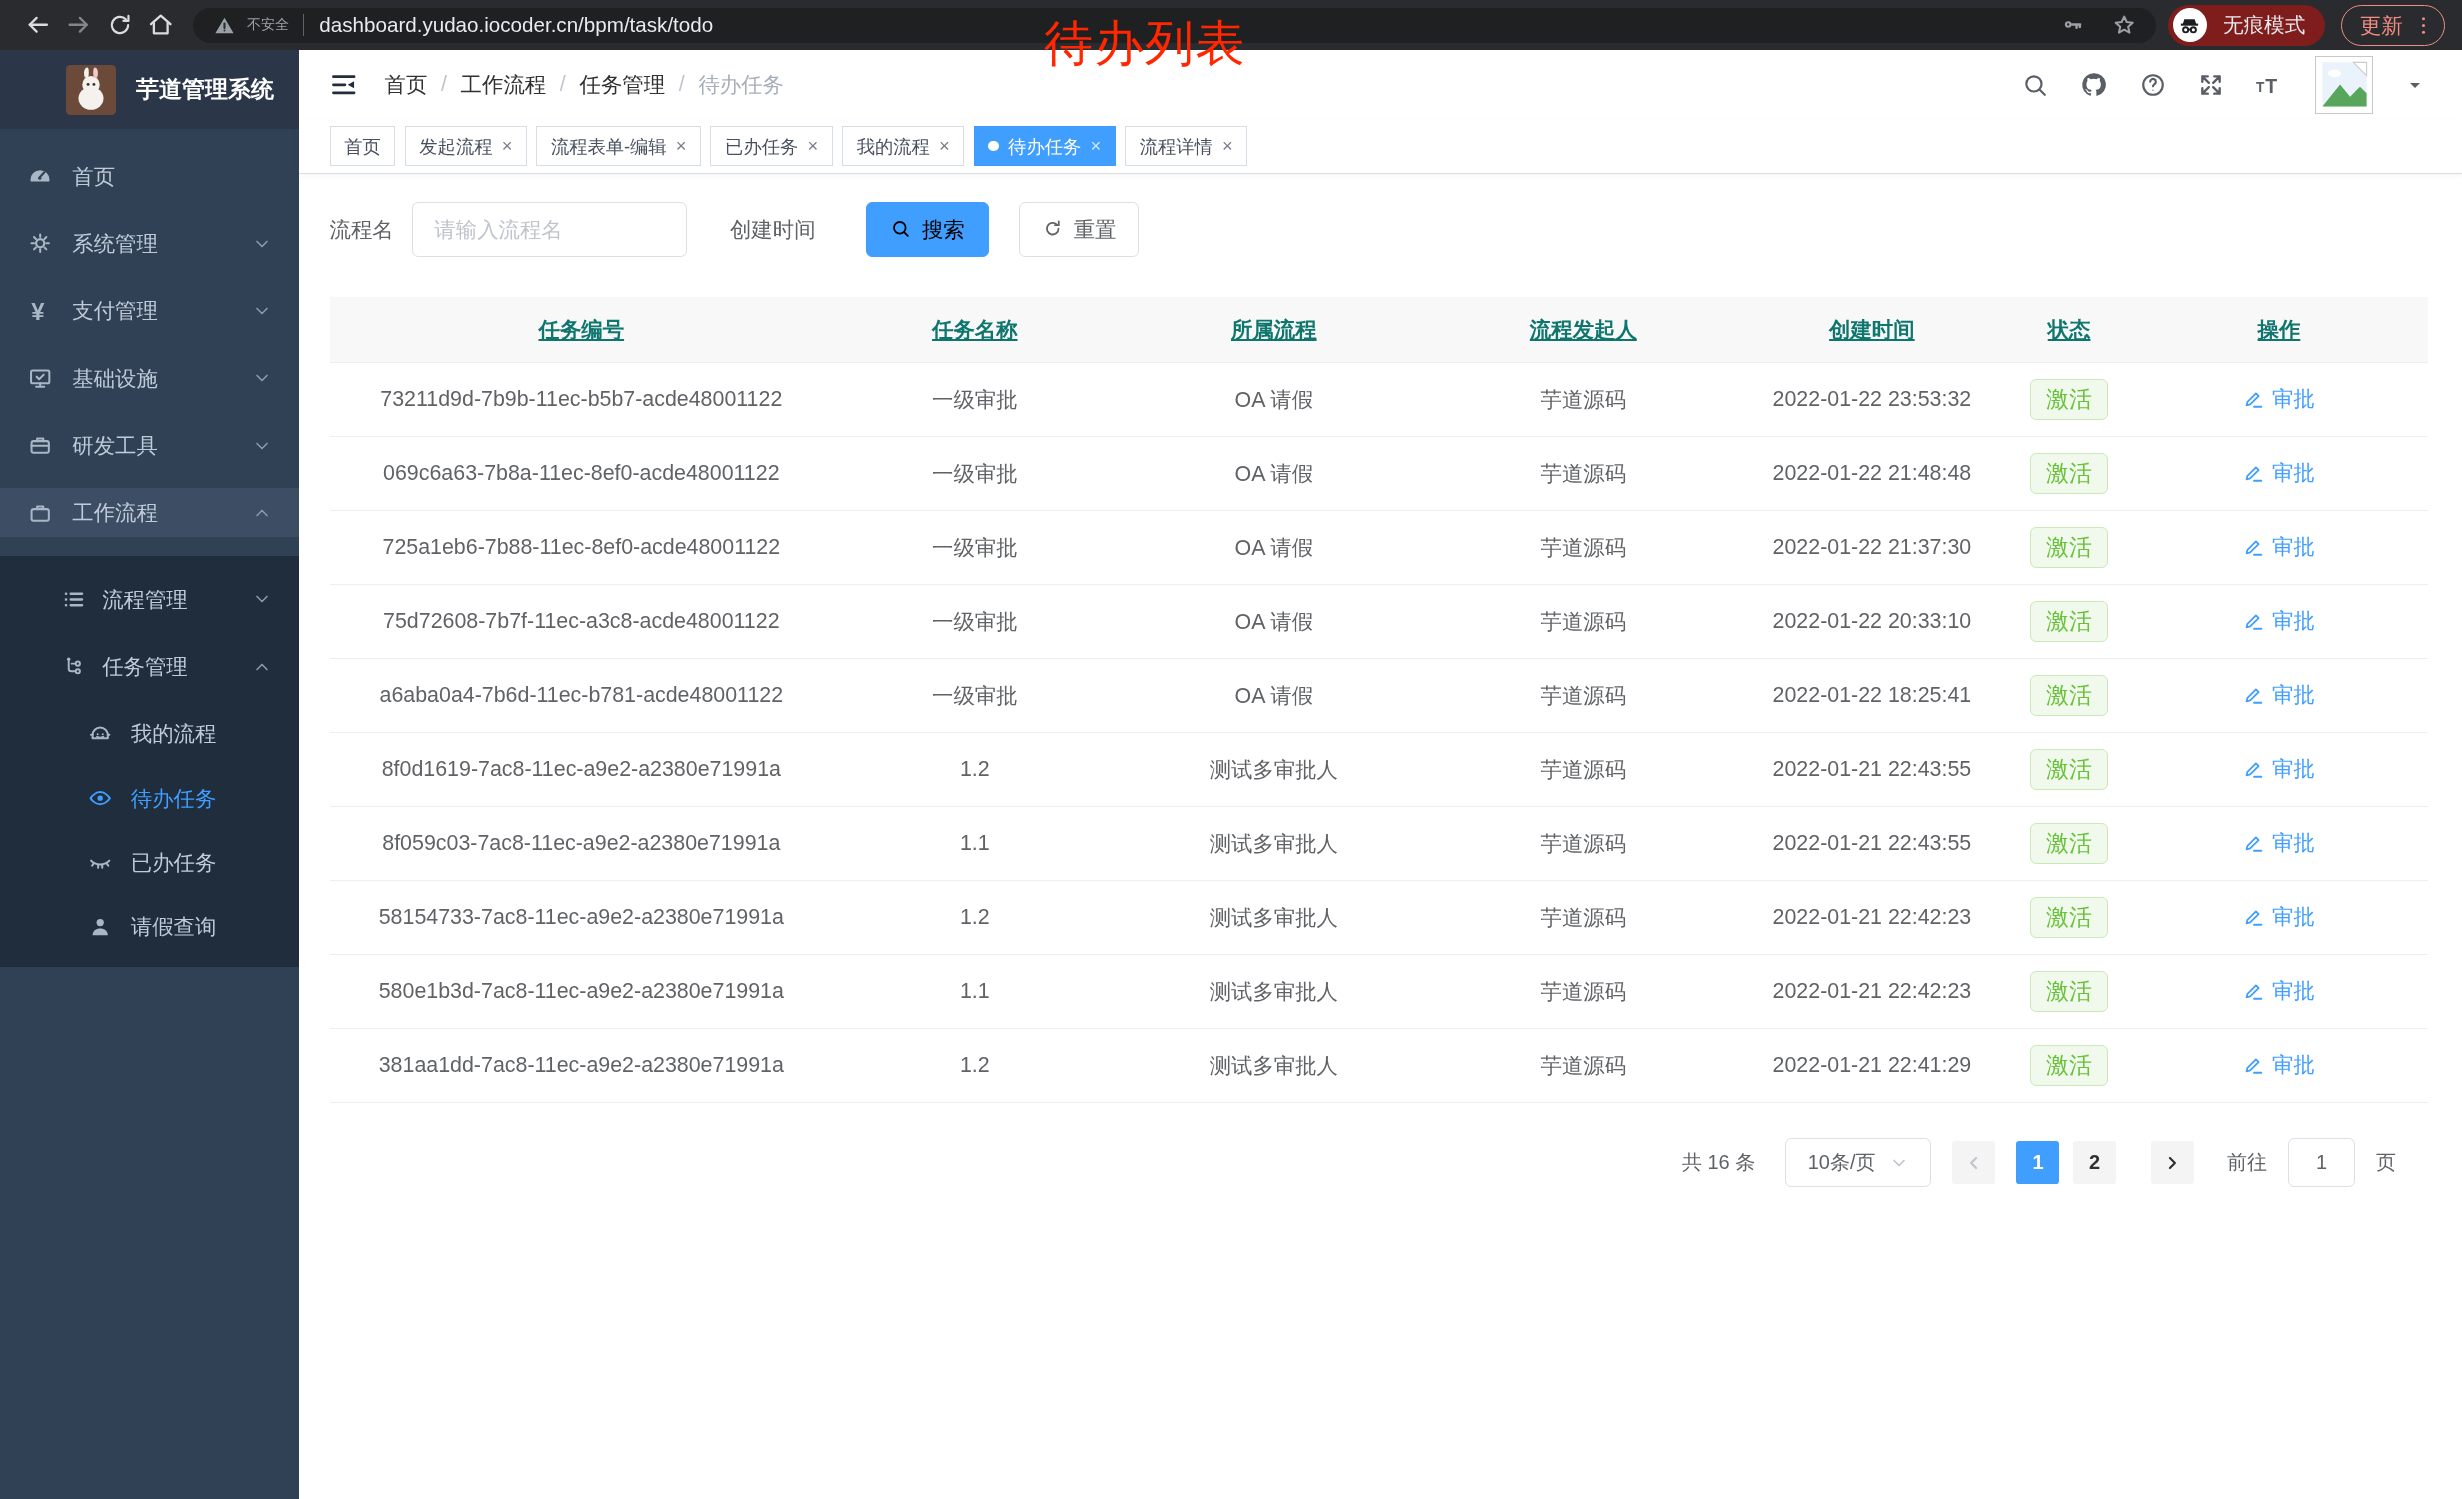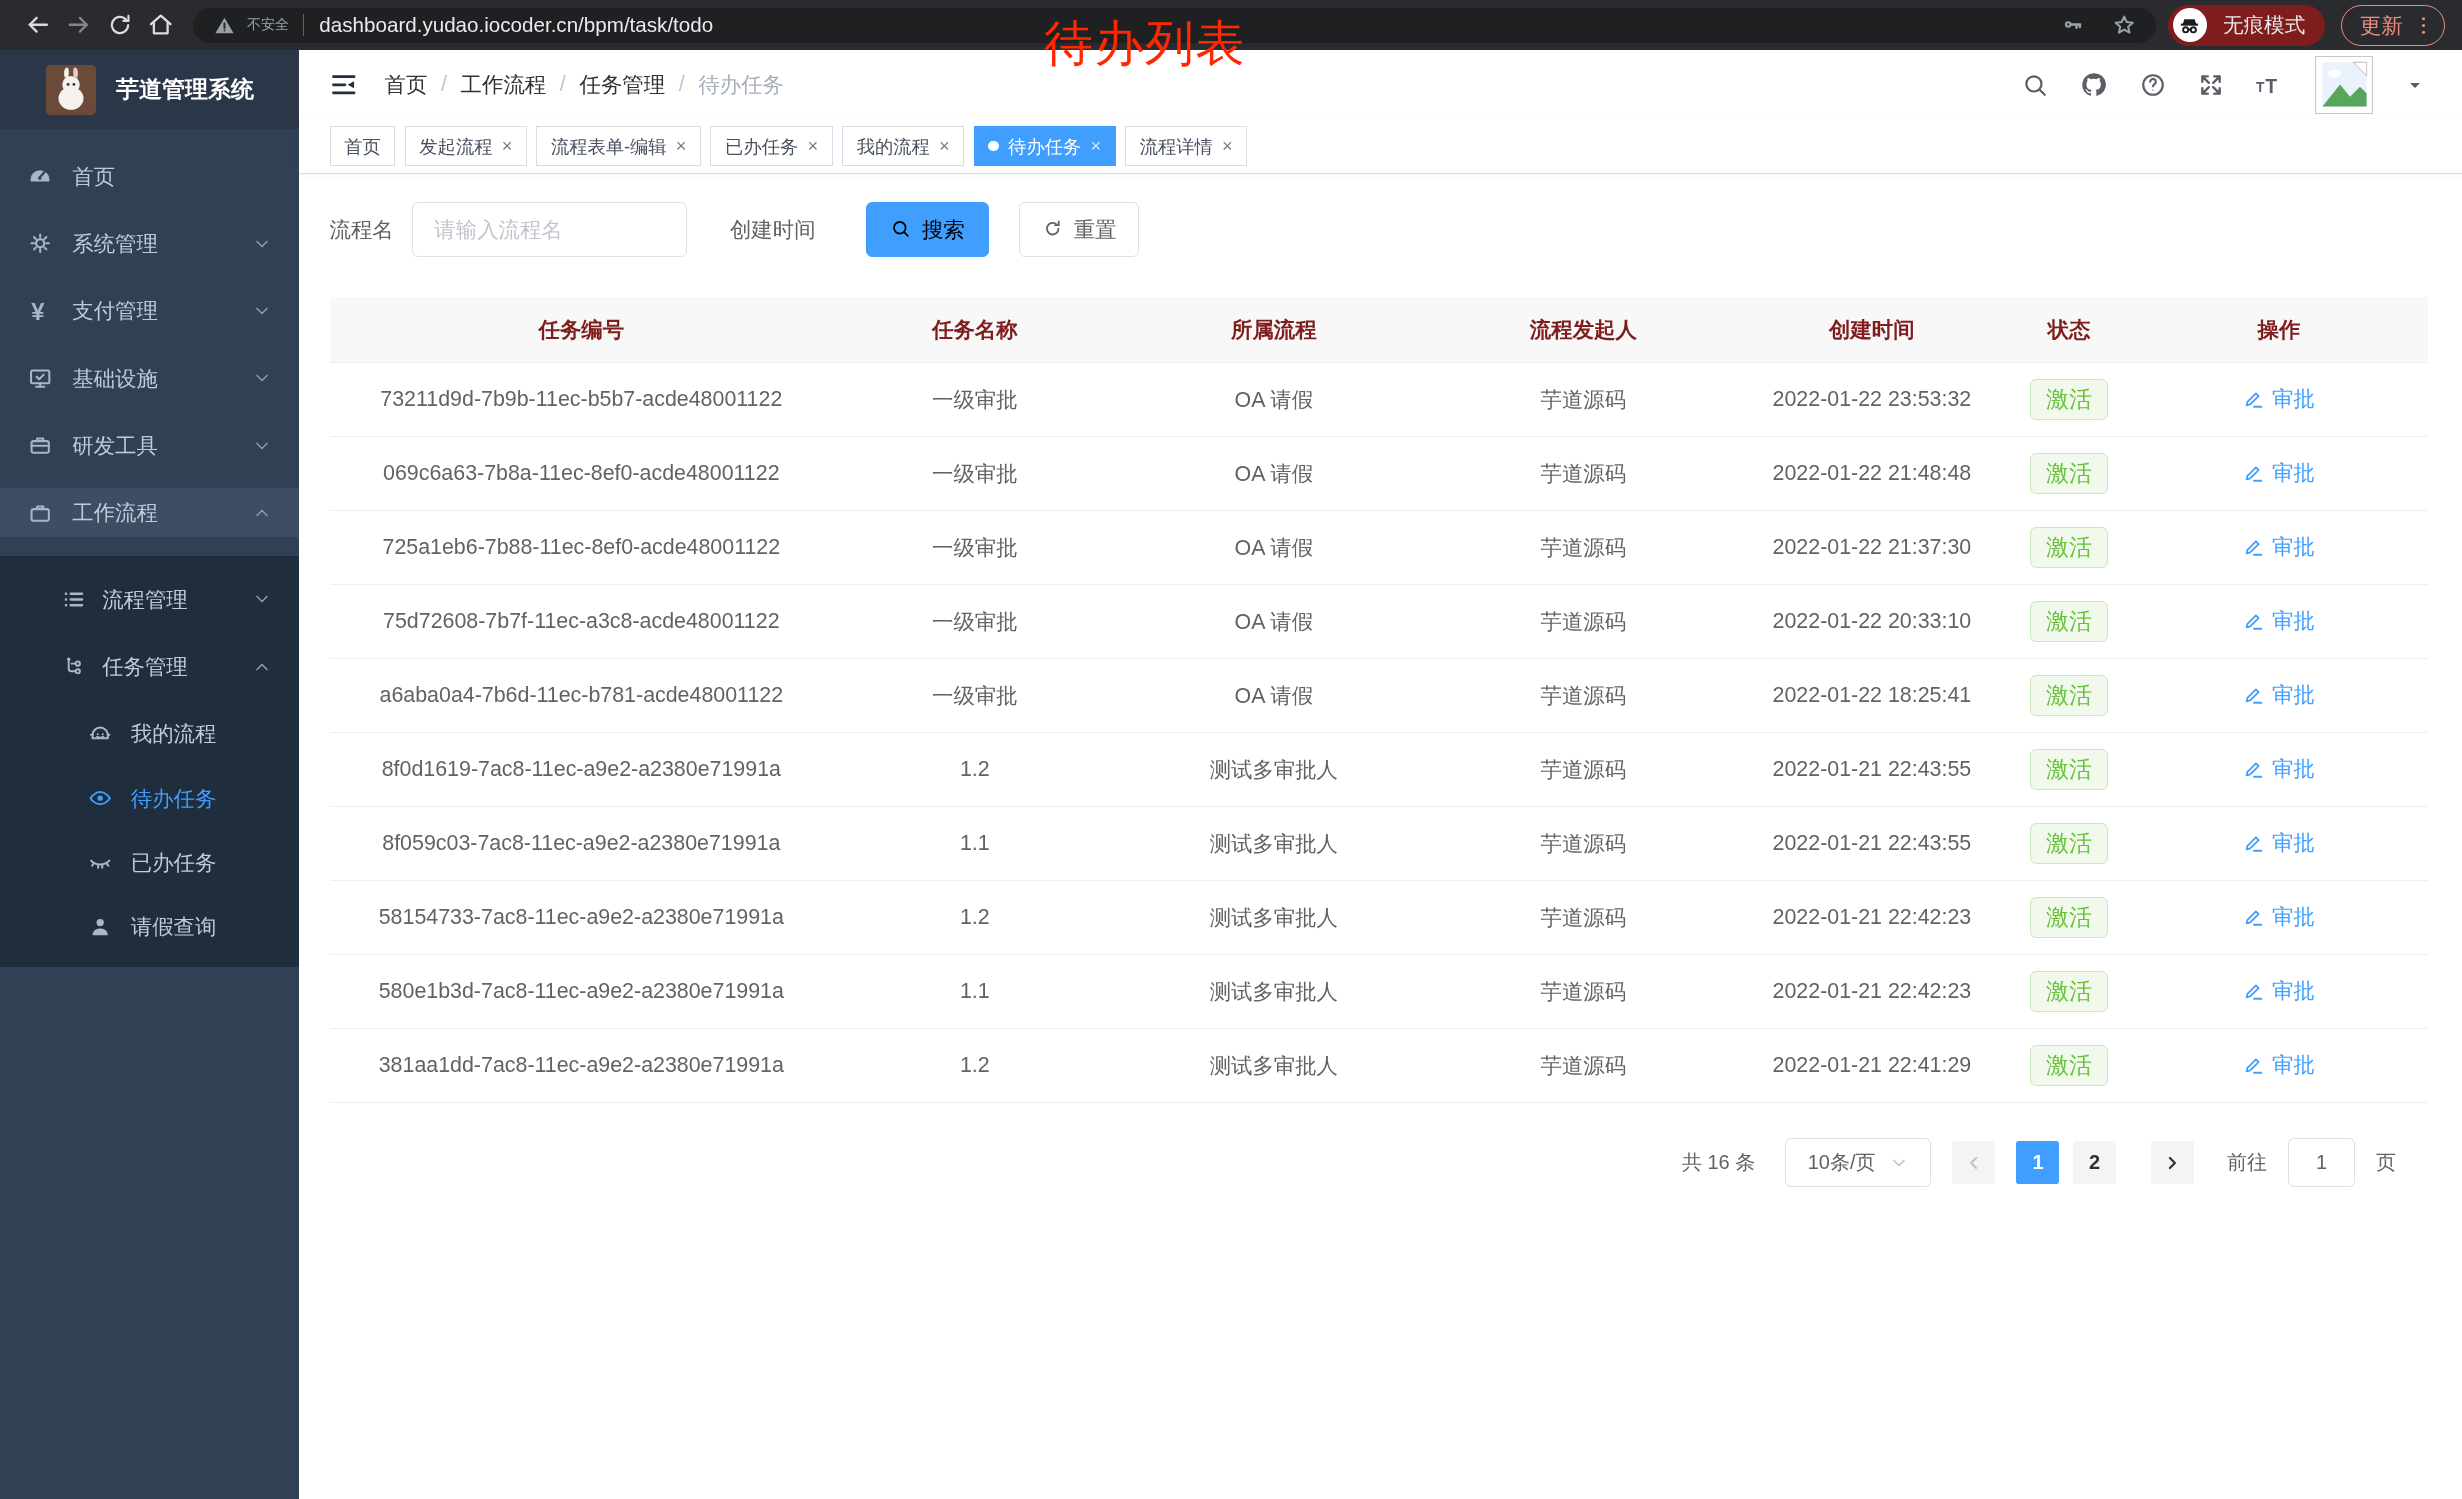--- a/index.html
+++ b/index.html
@@ -22,21 +22,21 @@
   .incog-circle { width:34px; height:34px; border-radius:50%; background:#ffffff; color:#1c1d1f; display:flex; align-items:center; justify-content:center; }
   .incog-label { color:#e8eaed; font-size:20.6px; white-space:nowrap; }
   .update-pill { height:41px; border:1.5px solid #ec8e85; border-radius:20.6px; color:#f28b82; display:flex; align-items:center; gap:9.2px; padding:0 9.2px 0 18.3px; font-size:21.4px; flex-shrink:0; white-space:nowrap; }
 
   
   .annotation { position:absolute; left:1044px; top:10.7px; font-size:49px; font-weight:500; color:#ff2600; z-index:50; letter-spacing:1.5px; }
 
   
   .app { display:flex; height:1449px; }
   .sidebar { width:299px; flex-shrink:0; background:#304156; color:#bfcbd9; overflow:hidden; }
-  .logo-row { height:79px; display:flex; align-items:center; gap:20px; padding-left:46px; background:#2b3648; }
+  .logo-row { height:79px; display:flex; align-items:center; gap:20px; padding-left:66px; background:#2b3648; }
   .logo-img { width:50px; height:50px; border-radius:4.6px; overflow:hidden; flex-shrink:0; }
   .logo-title { color:#fff; font-size:23px; font-weight:700; white-space:nowrap; }
   .menu { padding-top:4.6px; }
   .m-item { height:49px; margin:18.3px 0; display:flex; align-items:center; padding-right:27.5px; font-size:21.4px; cursor:pointer; }
   .m-item .m-icon { width:34px; margin-right:15.3px; color:#a9b6c5; flex-shrink:0; }
   .m-item .m-label { flex:1; white-space:nowrap; }
   .m-item .m-arrow { color:#8b98a8; }
   .m-item.lv1 { padding-left:23px; }
   .m-item.lv2 { padding-left:58px; }
   .m-item.lv2 .m-icon { width:30.5px; margin-right:13.7px; }
@@ -71,21 +71,21 @@
   .f-input { width:275px; height:55px; border:1.5px solid #dcdfe6; border-radius:6.1px; display:flex; align-items:center; padding:0 21.4px; color:#c0c4cc; background:#fff; }
   .f-label2 { margin-left:43px; margin-right:18.3px; white-space:nowrap; }
   .daterange { width:366px; height:55px; border:1.5px solid #dcdfe6; border-radius:6.1px; display:flex; align-items:center; padding:0 18.3px; color:#c0c4cc; gap:7.6px; background:#fff; }
   .daterange .dr-ph { flex:1; text-align:center; }
   .dr-sep { color:#606266; }
   .btn { height:55px; border-radius:6.1px; display:inline-flex; align-items:center; gap:10.7px; font-size:21.4px; cursor:pointer; }
   .btn-search { margin-left:32px; padding:0 23px; background:#409eff; color:#000000; border:1.5px solid #409eff;justify-content:space-between; }
   .btn-reset { margin-left:30.5px; padding:0 21.4px; background:#fff; color:#606266; border:1.5px solid #dcdfe6; }
 
   table.grid { width:100%; border-collapse:collapse; margin-top:40px; font-size:21.4px; table-layout:fixed; }
-  table.grid th { height:66px; background:#f8f8f9; color:#7f1d1d; font-weight:700; text-align:center; }
+  table.grid th { height:66px; background:#f8f8f9; color:#0f766e; font-weight:700; text-align:center;text-decoration:underline; }
   table.grid td { height:74px; text-align:center; color:#606266; border-bottom:1.5px solid #ebeef5; white-space:nowrap; overflow:hidden; }
   table.grid tr.body-row:first-child td { border-top:1.5px solid #ebeef5; }
   .badge-active { display:inline-block; padding:7.6px 15.3px; background:#f0f9eb; border:1.5px solid #c9e9b8; border-radius:6.1px; color:#67c23a; font-size:23px; line-height:1; }
   .audit-link { color:#409eff; display:inline-flex; align-items:center; gap:7.6px; cursor:pointer; }
 
   .pagination { display:flex; align-items:center; justify-content:flex-end; margin:35px 32px 0 0; font-size:20px; color:#606266; gap:21px; }
   .pg-total { margin-right:9.2px; white-space:nowrap; }
   .pg-size { width:146px; height:49px; border:1.5px solid #dcdfe6; border-radius:6.1px; display:flex; align-items:center; justify-content:center; gap:13.7px; background:#fff; cursor:pointer; }
   .pg-size .chev { color:#c0c4cc; }
   .pg-btn { min-width:43px; height:43px; border-radius:3.1px; background:#f4f4f5; display:inline-flex; align-items:center; justify-content:center; font-weight:700; color:#303133; cursor:pointer; padding:0 4.6px; }

